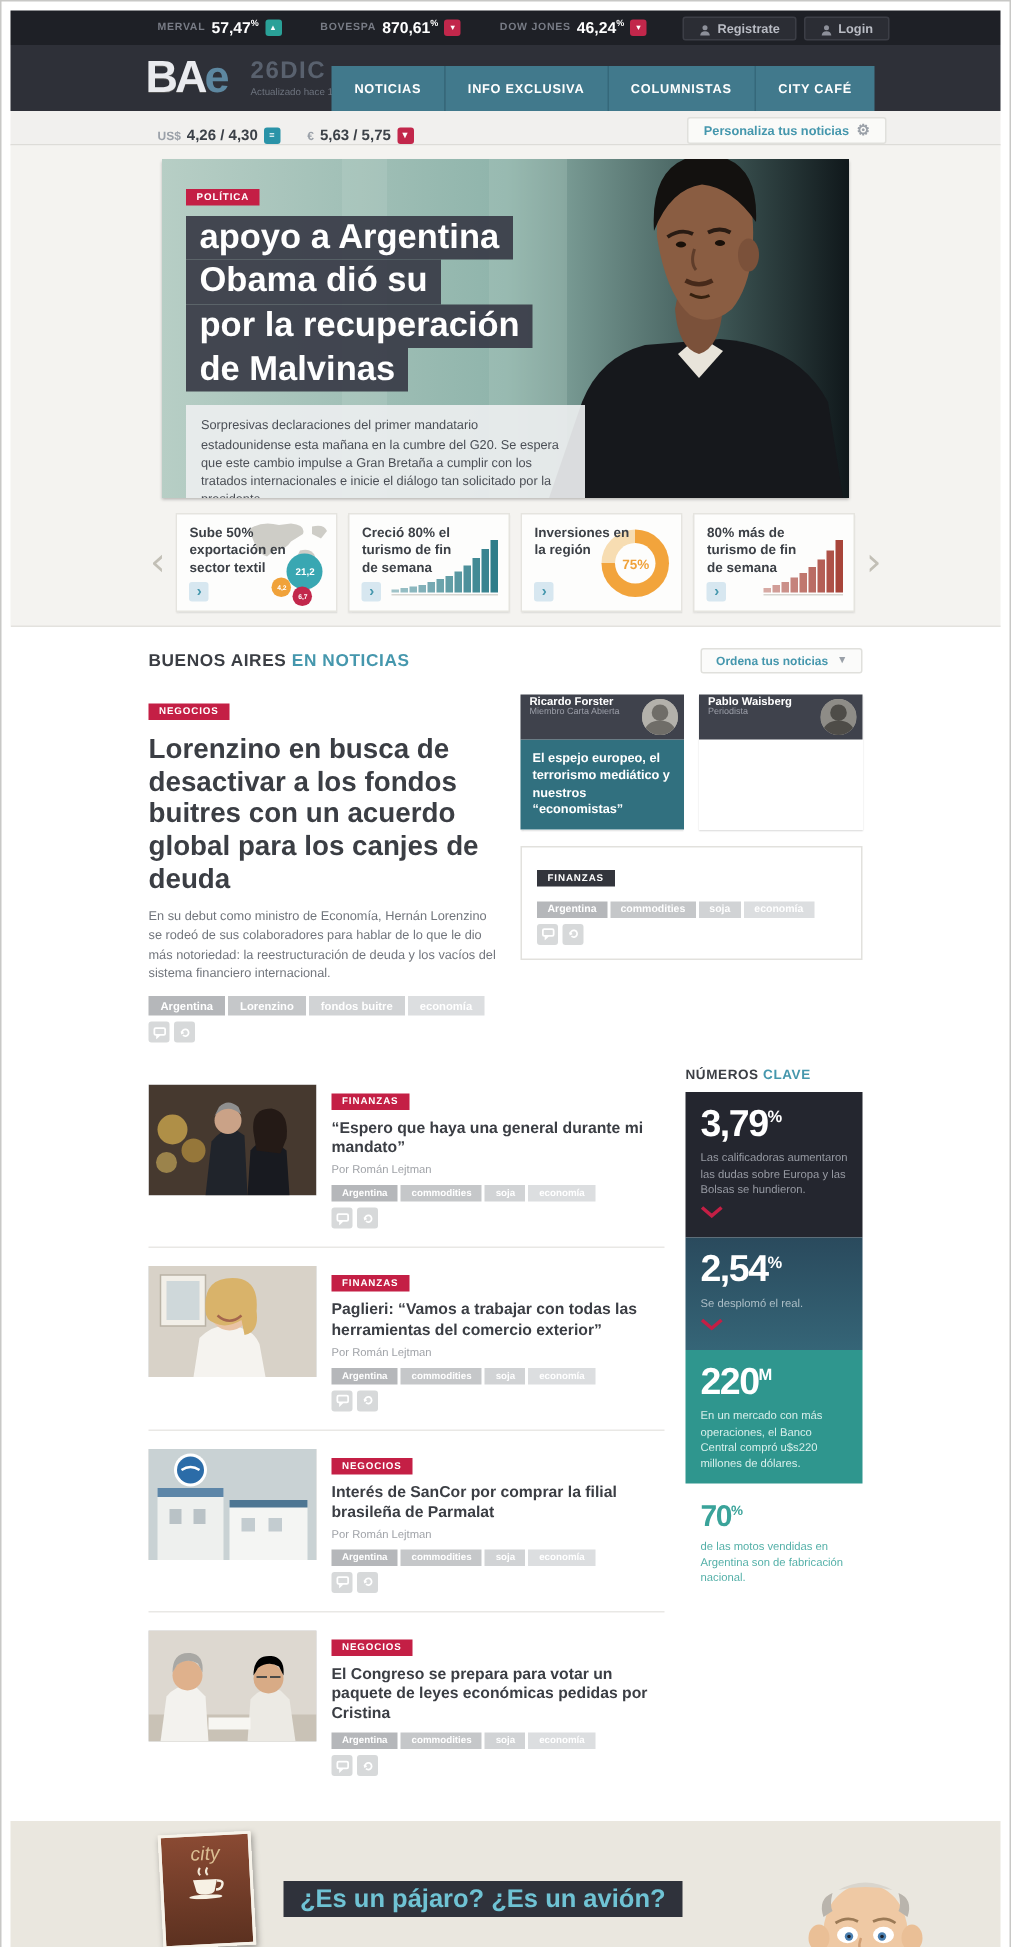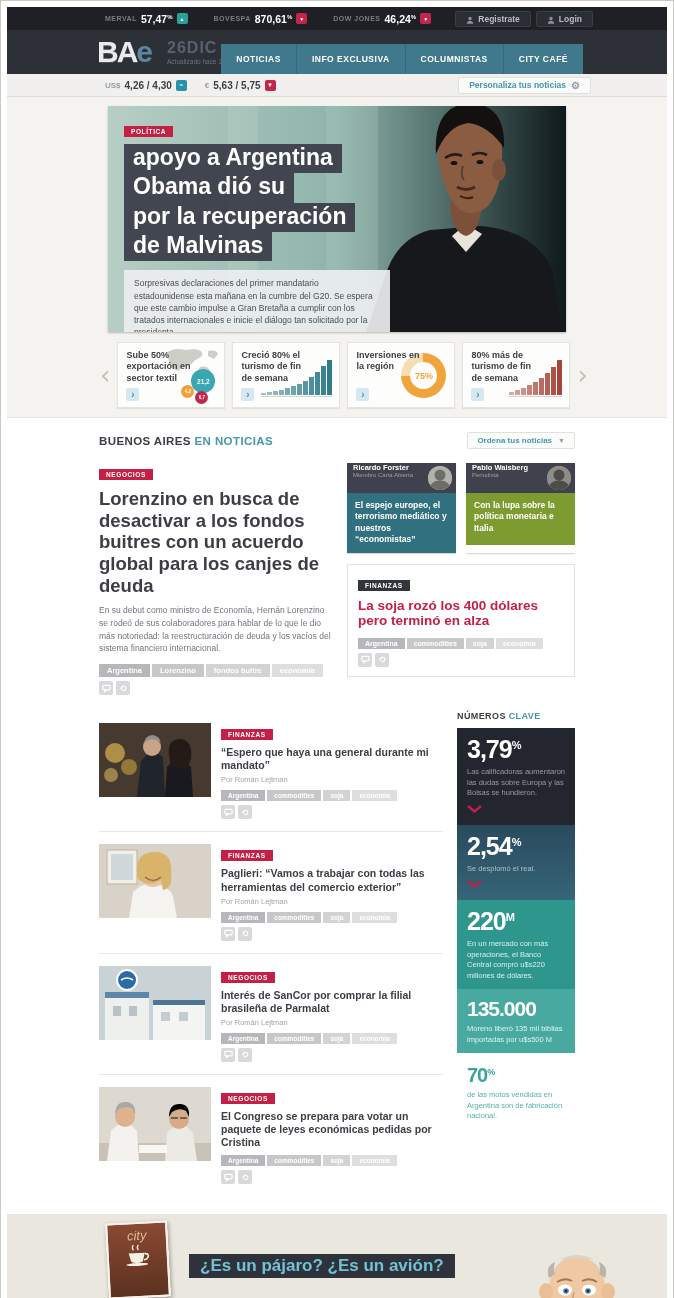--- a/index.html
+++ b/index.html
@@ -28,21 +28,21 @@
   .logo .ba{color:#e9eaee;text-shadow:0 1px 0 #555}
   .logo .e{color:#5d87a0}
   .datebox{margin-left:16px}
   .date{font-size:16px;font-weight:bold;color:#59616e;letter-spacing:1px}
   .updated{font-size:6.5px;color:#6c727d;margin-top:1px}
   .nav{position:absolute;right:84px;bottom:0;display:flex;height:30px}
   .nav-tab{background:var(--navteal);color:#fff;font-size:8.5px;font-weight:bold;letter-spacing:.5px;display:flex;align-items:center;padding:0 15px;border-right:1px solid #35687a;cursor:pointer}
   .nav-tab:last-child{border-right:none}
 
   
-  .currencybar{background:#f1f0ee;height:23px;display:flex;align-items:center;border-bottom:1px solid #dddcd8;padding:0 8px}
+  .currencybar{background:#f1f0ee;height:23px;display:flex;align-items:flex-end;border-bottom:1px solid #dddcd8;padding:0 8px}
   .cur{display:flex;align-items:center;gap:4px;margin-left:18px}
   .cur:first-child{margin-left:90px}
   .cur-label{font-size:8px;color:#9aa0a8;font-weight:bold}
   .cur-value{font-size:10px;font-weight:bold;color:#3c4148}
   .cbadge{width:11px;height:11px;border-radius:2px;display:inline-flex;align-items:center;justify-content:center;font-size:6px;color:#fff;font-weight:bold}
   .cbadge.usd{background:#2a93a8}.cbadge.eur{background:#c2274b}
   .personalize{margin-left:auto;margin-right:68px;display:flex;align-items:center;gap:5px;background:#fafaf8;border:1px solid #e0e0dc;border-radius:2px;padding:2px 10px;color:var(--accent);font-size:8.5px;font-weight:bold;cursor:pointer}
   .gear{font-size:10px;color:#9aa0a8}
 
   
@@ -390,27 +390,25 @@
                   <div class="col-role">Periodista</div>
                 </div>
                 <span class="avatar">
                   <svg viewBox="0 0 10 10">
                       <rect width="10" height="10" fill="#8e8c87"></rect>
                       <circle cx="5" cy="3.8" r="2.3" fill="#4e4c48"></circle>
                       <path d="M0.5 10c0-2.6 2-4 4.5-4s4.5 1.4 4.5 4z" fill="#4e4c48"></path>
                     </svg>
                 </span>
               </div>
-              <div class="col-body green">Con la lupa sobre la política monetaria e Italia</div>
             </div>
           </div>
 
           <div class="soja">
             <span class="cat darktag">FINANZAS</span>
-            <h3 class="soja-title">La soja rozó los 400 dólares pero terminó en alza</h3>
             <div class="tags small">
               <span class="tag g0">Argentina</span>
               <span class="tag g1">commodities</span>
               <span class="tag g2">soja</span>
               <span class="tag g3">economía</span>
             </div>
             <div class="act-icons">
               <span class="icon-btn">
                   <svg viewBox="0 0 10 10">
                     <rect x="1" y="1.5" width="8" height="5" rx="1"></rect>
@@ -615,24 +613,20 @@
           <div class="kn-card kn1">
             <div class="kn-value"><span>2,54</span><sup>%</sup></div>
             <div class="kn-text">Se desplomó el real.</div>
             <svg class="kn-arrow" width="15" height="8" viewBox="0 0 15 8">
                 <path d="M1 1 L7.5 6.5 L14 1" stroke="#c41f45" stroke-width="2.4" fill="none"></path>
               </svg>
           </div>
           <div class="kn-card kn2">
             <div class="kn-value"><span>220</span><sup>M</sup></div>
             <div class="kn-text">En un mercado con más operaciones, el Banco Central compró u$s220 millones de dólares.</div>
-          </div>
-          <div class="kn-card kn3">
-            <div class="kn-value"><span>135.000</span><sup></sup></div>
-            <div class="kn-text">Moreno liberó 135 mil biblias importadas por u$s500 M</div>
           </div>
           <div class="kn-card kn4">
             <div class="kn-value"><span>70</span><sup>%</sup></div>
             <div class="kn-text">de las motos vendidas en Argentina son de fabricación nacional.</div>
           </div>
         </div>
       </div>
     </div>
   </div>
 

